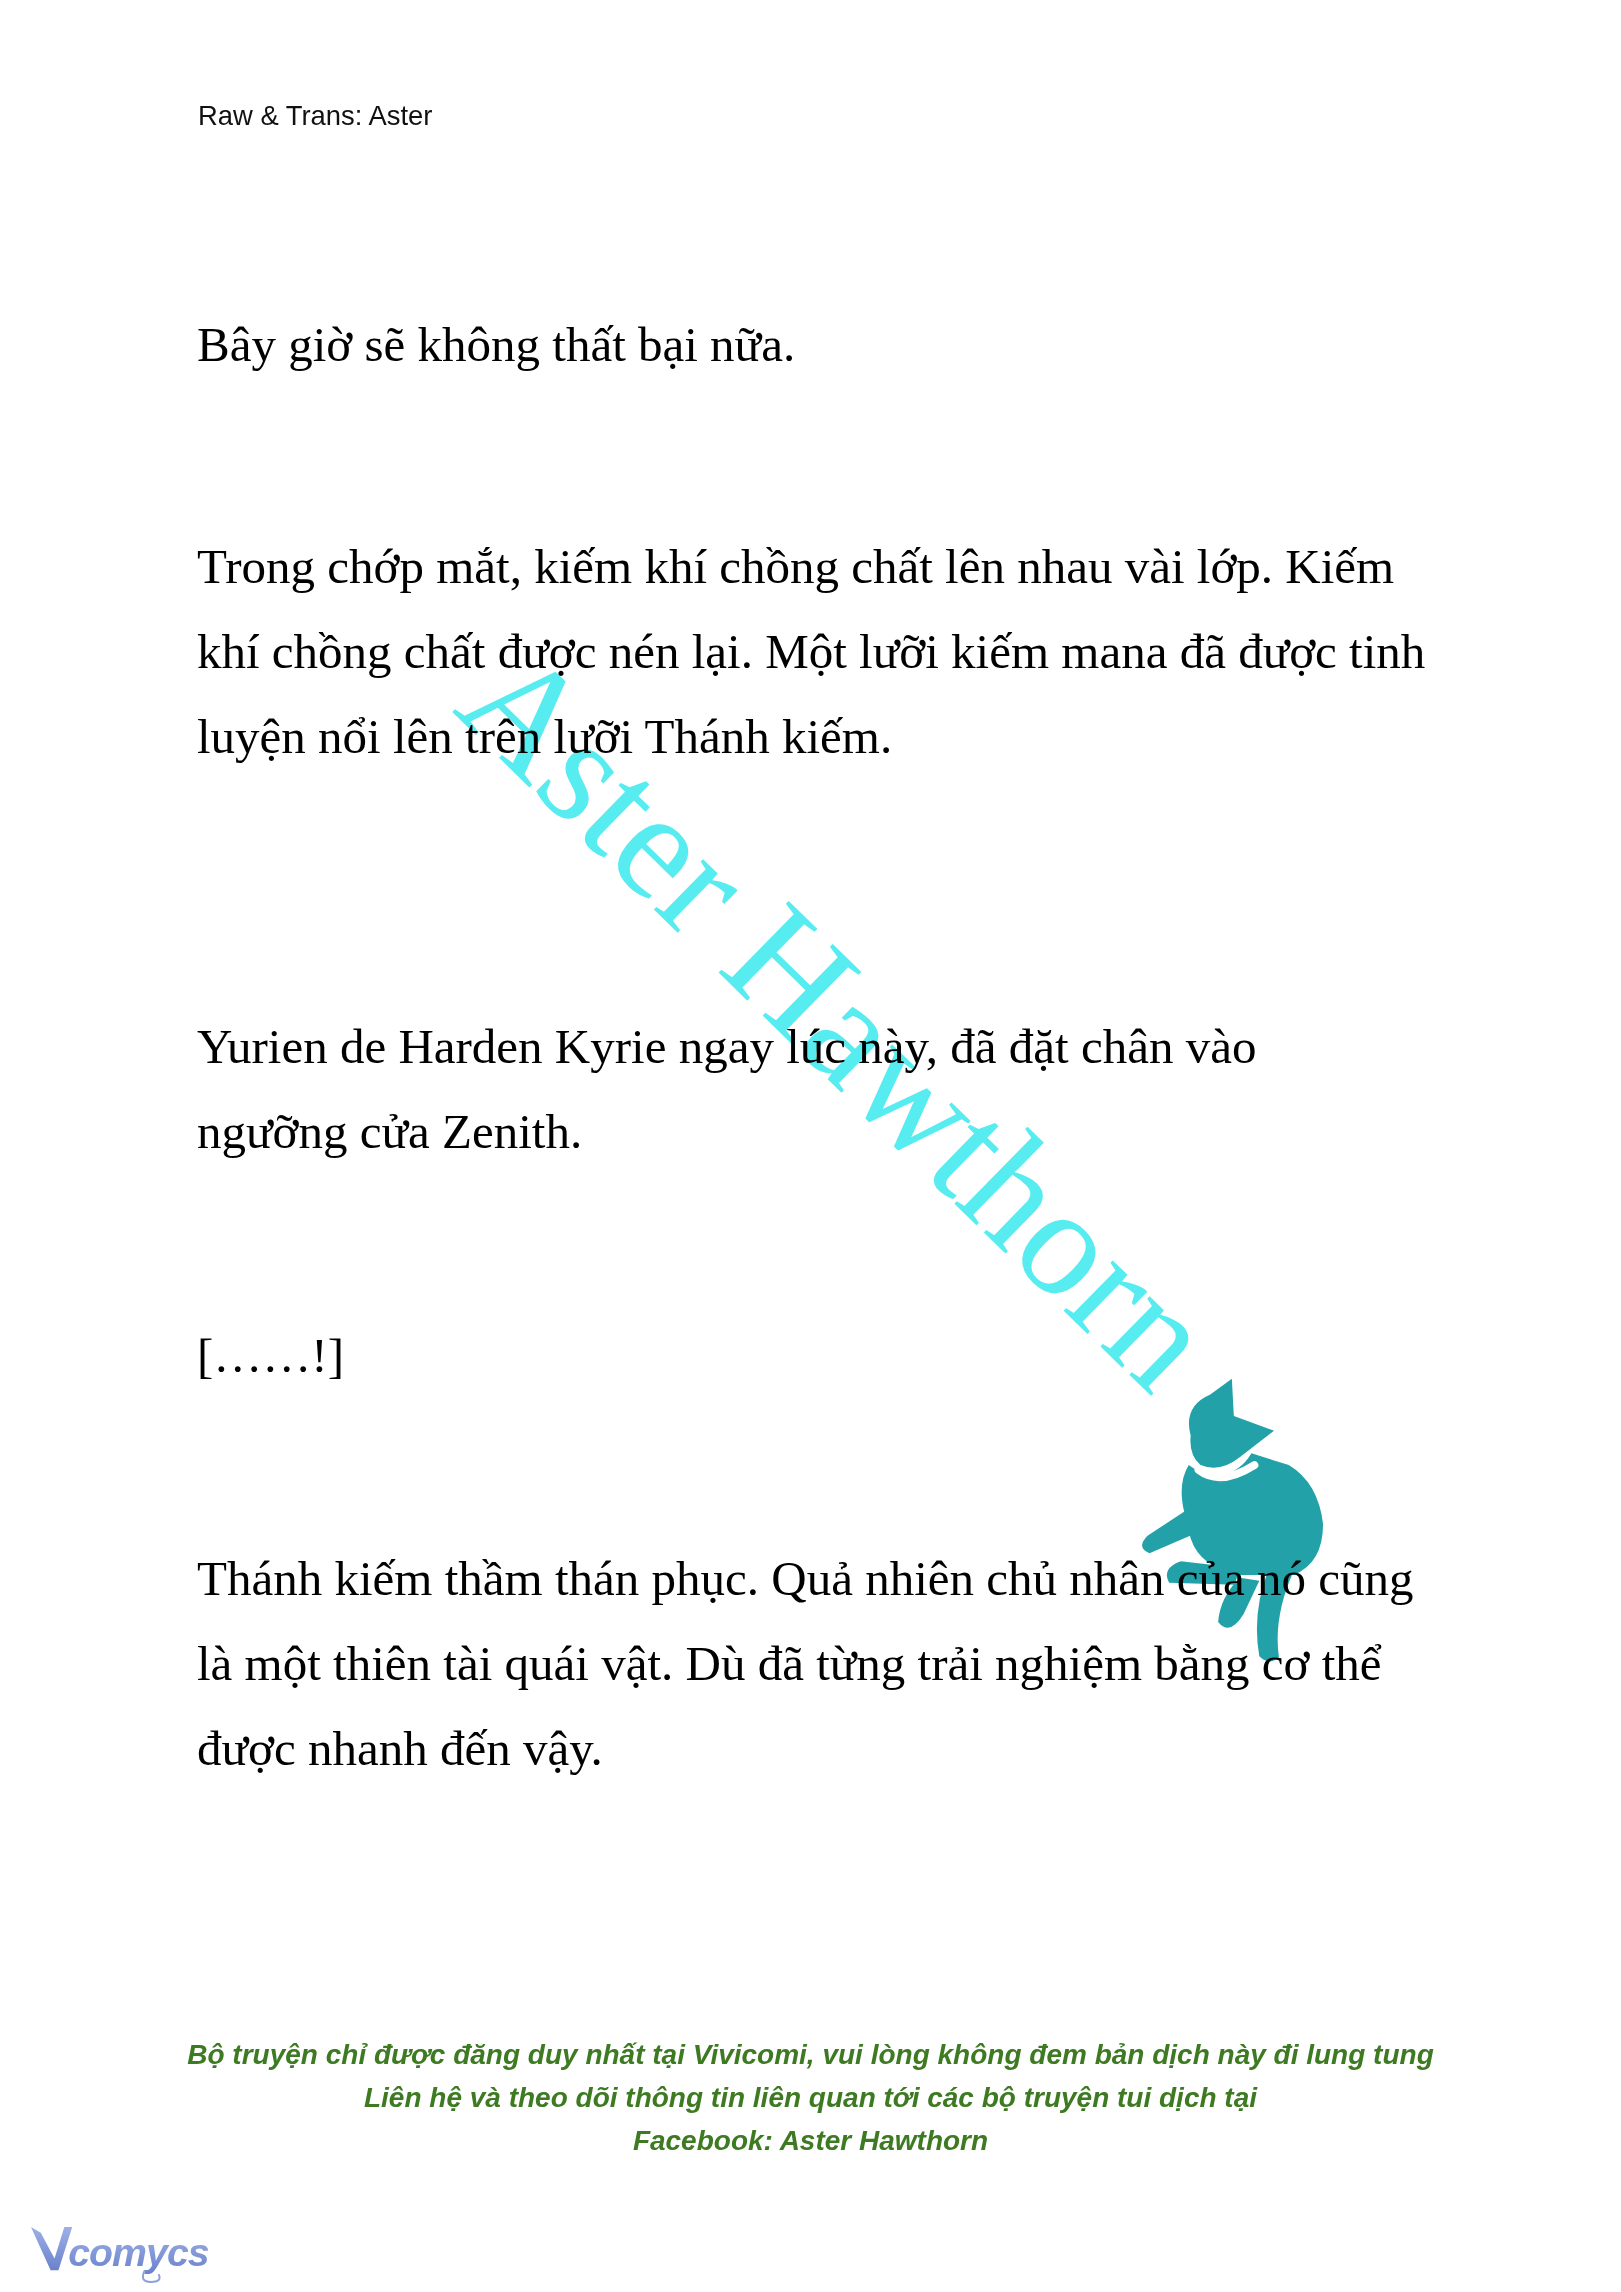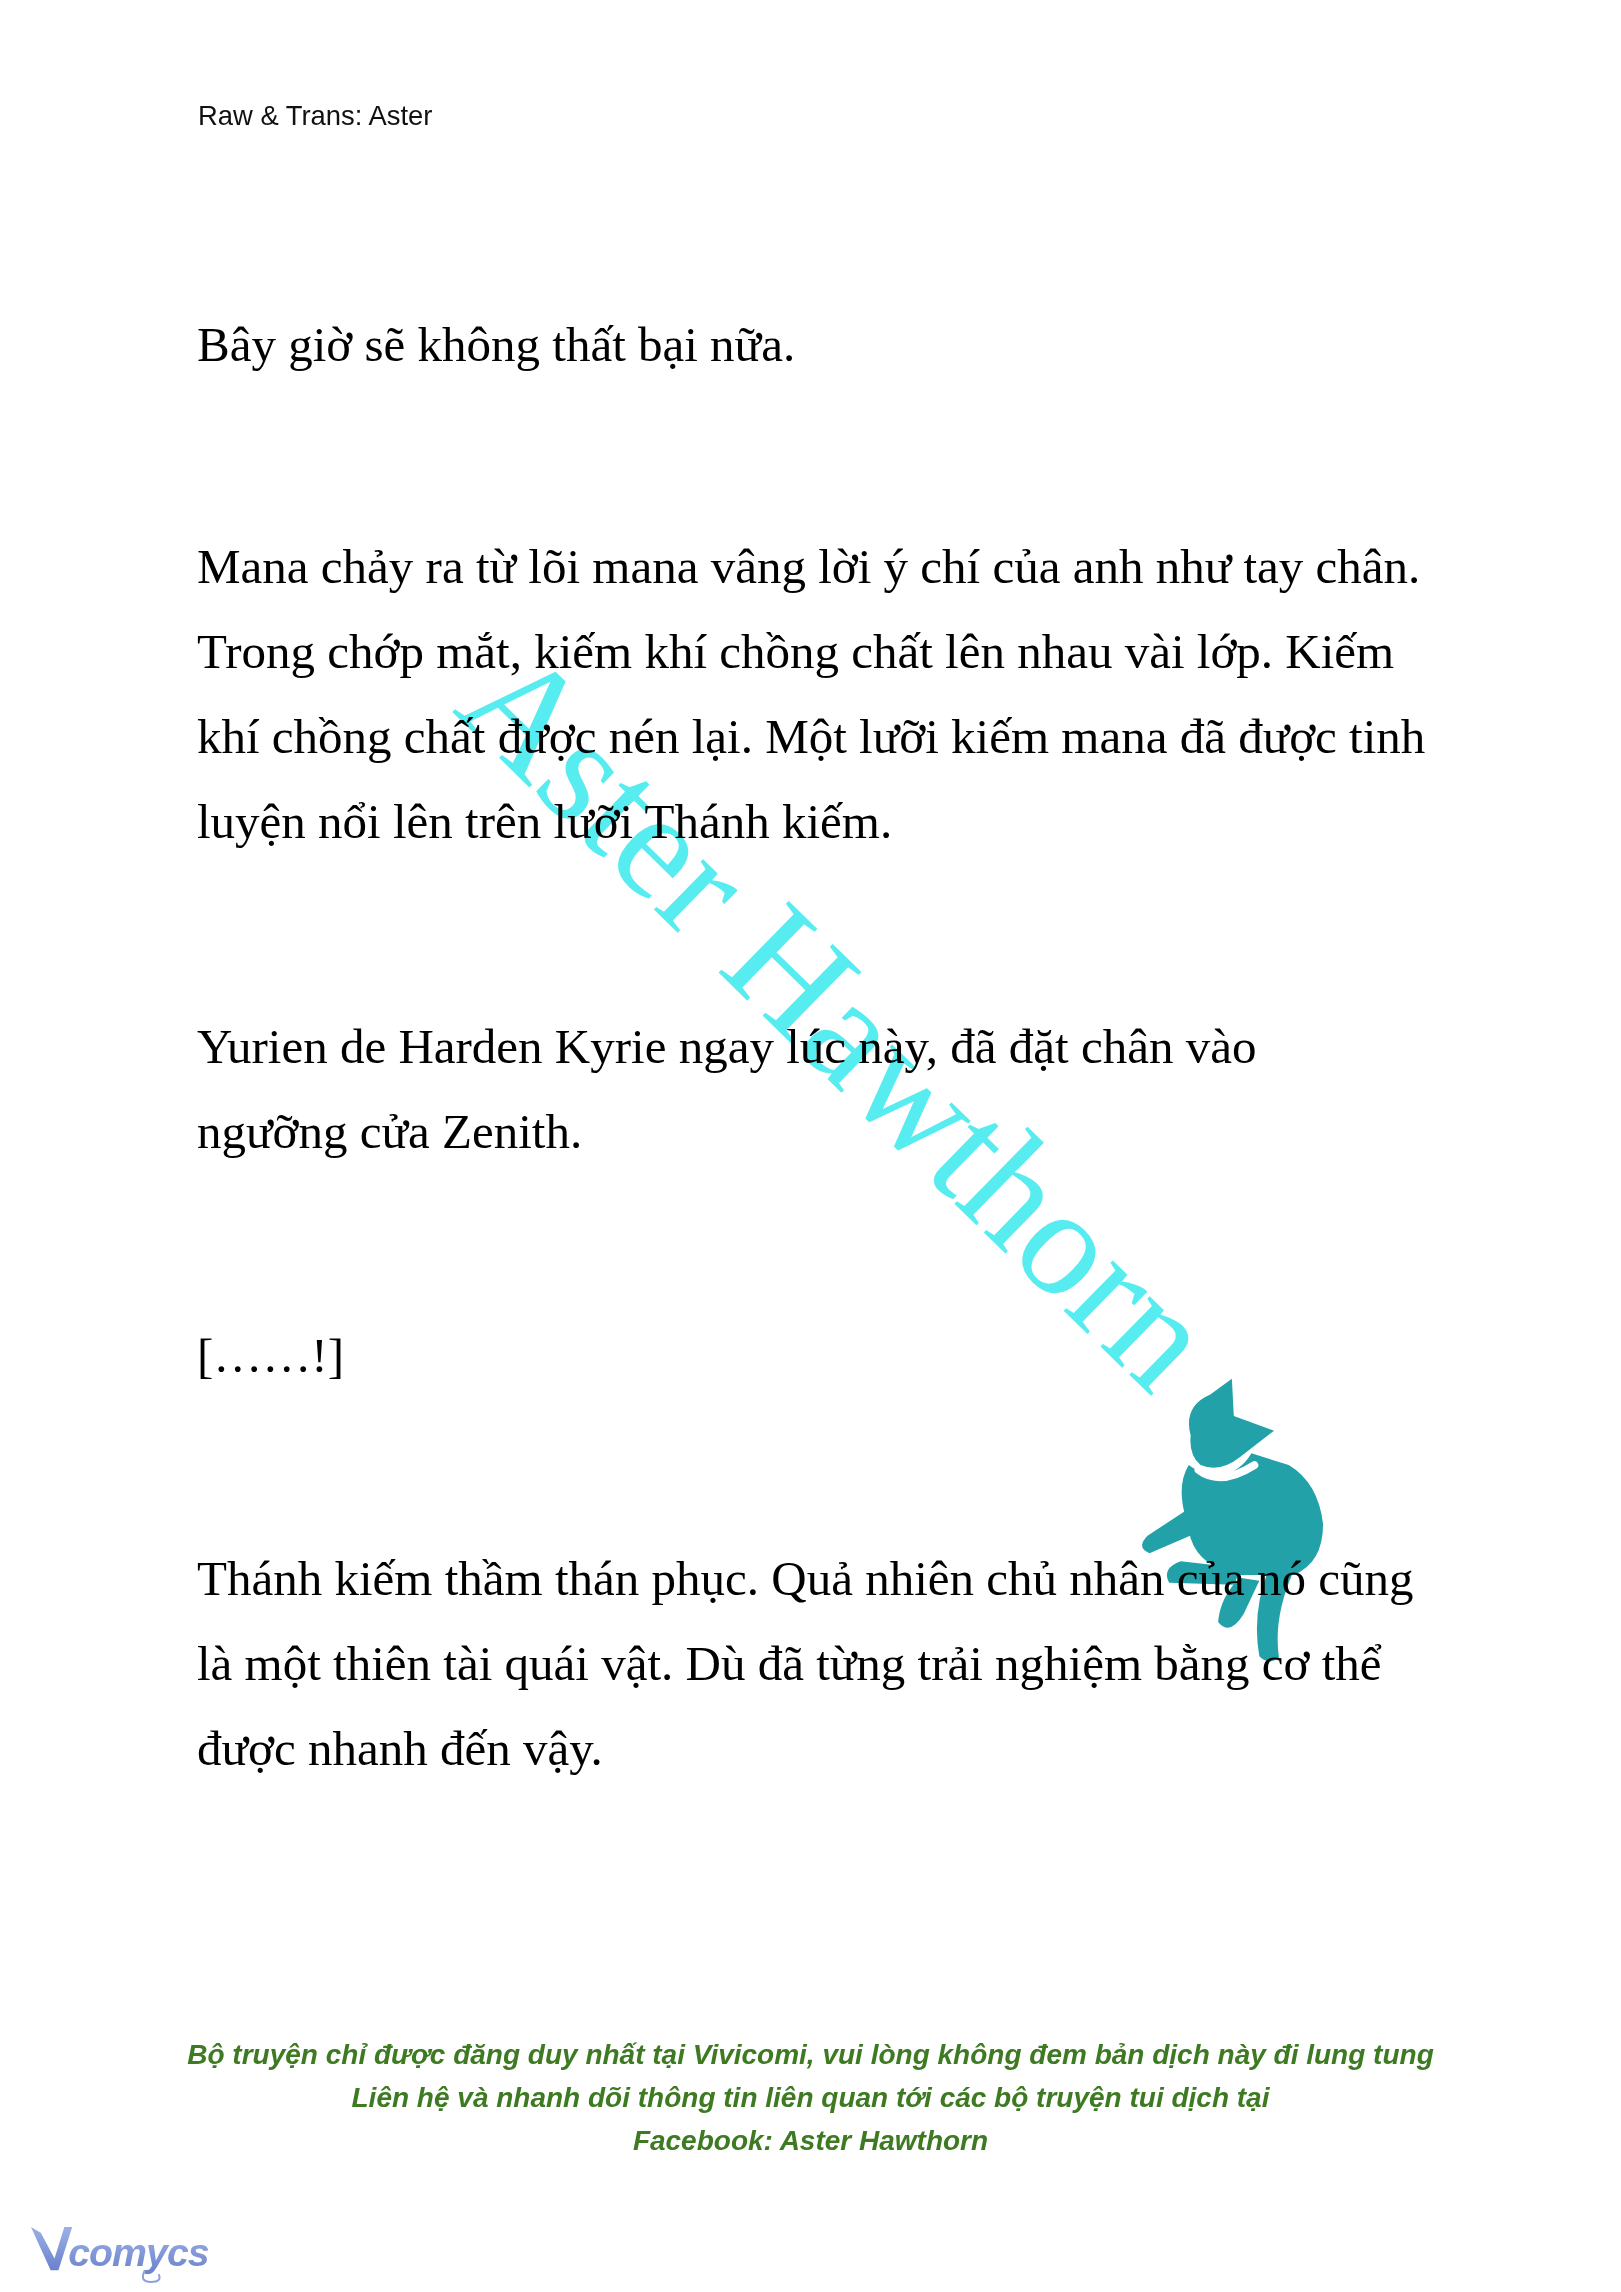--- a/index.html
+++ b/index.html
@@ -44,21 +44,20 @@
 
 <div class="page">
 
   <div class="header-credit">Raw &amp; Trans: Aster</div>
 
   <div class="para" style="top:302px;">
     <span class="line">Bây giờ sẽ không thất bại nữa.</span>
   </div>
 
   <div class="para" style="top:524px;">
-    <span class="line">Mana chảy ra từ lõi mana vâng lời ý chí của anh như tay chân.</span>
     <span class="line">Trong chớp mắt, kiếm khí chồng chất lên nhau vài lớp. Kiếm</span>
     <span class="line">khí chồng chất được nén lại. Một lưỡi kiếm mana đã được tinh</span>
     <span class="line">luyện nổi lên trên lưỡi Thánh kiếm.</span>
   </div>
 
   <div class="para" style="top:1004px;">
     <span class="line">Yurien de Harden Kyrie ngay lúc này, đã đặt chân vào</span>
     <span class="line">ngưỡng cửa Zenith.</span>
   </div>
 
@@ -87,21 +86,21 @@
       <path d="M120 215 Q100 235 98 260 Q110 275 124 252 L140 218 Z"></path>
 
       <path d="M150 205 Q132 250 140 295 Q150 305 160 296 Q154 255 175 208 Z"></path>
     </g>
 
     <path d="M78 105 Q100 122 135 100" stroke="#ffffff" stroke-width="8" fill="none" stroke-linecap="round"></path>
   </svg>
 
   <div class="footer">
     <span class="fline">Bộ truyện chỉ được đăng duy nhất tại Vivicomi, vui lòng không đem bản dịch này đi lung tung</span>
-    <span class="fline">Liên hệ và nhanh dõi thông tin liên quan tới các bộ truyện tui dịch tại</span>
+    <span class="fline">Liên hệ và theo dõi thông tin liên quan tới các bộ truyện tui dịch tại</span>
     <span class="fline">Facebook: Aster Hawthorn</span>
   </div>
 
   <svg class="logo" viewBox="0 0 220 72" xmlns="http://www.w3.org/2000/svg">
     <defs>
       <linearGradient id="lg" x1="0" y1="0" x2="0" y2="1">
         <stop offset="0" stop-color="#9DB0E6"></stop>
         <stop offset="1" stop-color="#6A82CC"></stop>
       </linearGradient>
     </defs>

